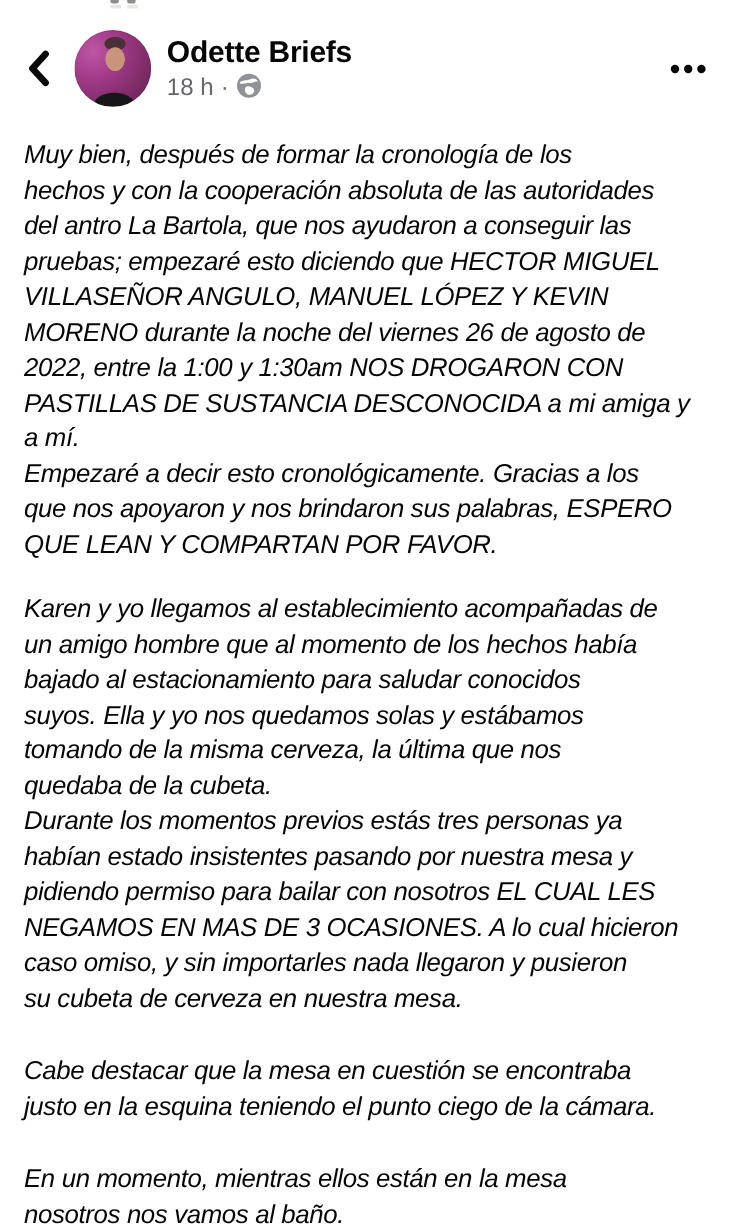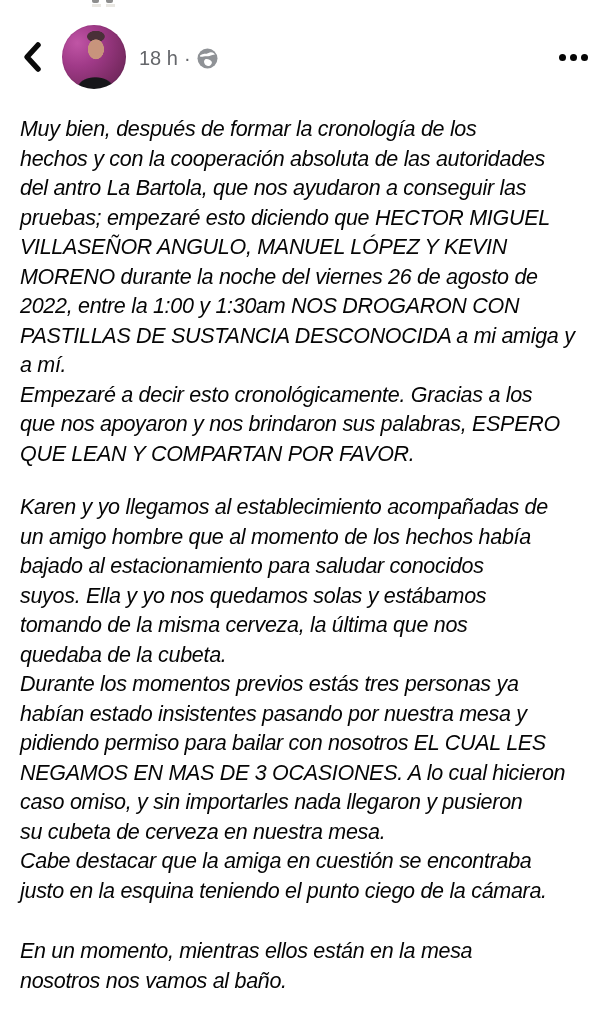--- a/index.html
+++ b/index.html
@@ -30,41 +30,41 @@
       radial-gradient(ellipse 13px 16px at 53% 38%, #c8947c 0 60%, rgba(200,148,124,0) 64%),
       radial-gradient(ellipse 14px 9px at 53% 18%, #4a3038 0 60%, rgba(74,48,56,0) 66%),
       radial-gradient(ellipse 26px 15px at 52% 97%, #17171a 0 62%, rgba(23,23,26,0) 68%),
       radial-gradient(circle at 24% 28%, #c055a5 0%, #a03a88 35%, #7d2c66 70%, #5f2150 100%);
     box-shadow:inset 0 0 0 1px rgba(0,0,0,.06);
   }
   .meta{margin-left:13px;min-width:0;}
   .name{
     font-size:25px;font-weight:700;color:#050505;line-height:30px;letter-spacing:-.2px;cursor:pointer;
   }
-  .subline{display:flex;align-items:center;margin-top:2px;color:#65676b;font-size:20px;line-height:24px;}
+  .subline{display:flex;margin-top:2px;color:#65676b;font-size:20px;line-height:24px;}
   .subline .sep{margin:0 6px;color:#65676b;}
   .globe-wrap{display:inline-flex;width:21px;height:21px;}
   .more-btn{
     background:none;border:none;padding:6px 2px;margin-left:auto;cursor:pointer;
     display:flex;align-items:center;
   }
   .dots{display:flex;gap:4px;}
   .dots i{width:7px;height:7px;border-radius:50%;background:#050505;display:block;}
 
   
   main{
     position:absolute;top:97px;left:0;right:0;bottom:0;
     padding:18px 10px 0 20px;box-sizing:border-box;overflow:hidden;
   }
   .para{
     margin:0;white-space:pre-line;
     font-size:21.5px;line-height:29.5px;letter-spacing:-.3px;color:#050505;font-style:italic;
   }
   .para.pa{margin-bottom:24px;}
-  .para.pb{}
+  .para.pb{margin-bottom:31px;}
   .para.pc{margin-bottom:31px;}
   .para.pd{margin-bottom:0;}
 </style>
 </head>
 <body>
 
 <div class="screen">
 
   <div class="top-fragment">
       <i></i>
@@ -76,20 +76,21 @@
       <span style="display:flex;">
         <svg width="22" height="32" viewBox="0 0 22 32" fill="none">
           <polyline points="16,4 5,16 16,28" stroke="#0a0a0a" stroke-width="5.5" stroke-linecap="round" stroke-linejoin="round"></polyline>
         </svg>
       </span>
     </button>
 
     <div class="avatar" title=""></div>
 
     <div class="meta">
+      <div class="name">Odette Briefs</div>
       <div class="subline">
         <span>18 h</span>
         <span class="sep">·</span>
         <span class="globe-wrap">
           <svg width="21" height="21" viewBox="0 0 21 21">
             <circle cx="10.5" cy="10.5" r="10" fill="#8f9296"></circle>
             <path d="M3.2 7.2 C6 5.2 9 6.4 11.5 5.0 C13.5 3.9 15.5 4.3 17.2 5.6 L17.8 7.0 C15.2 6.2 13.2 8.6 10.4 8.2 C7.4 7.8 5.2 9.4 3.0 8.6 Z" fill="#ffffff"></path>
             <path d="M8.2 11.2 C10.6 10.4 13.2 11.6 14.6 13.4 C15.4 14.5 14.6 16.4 13.2 17.4 C11.0 18.6 8.6 17.8 7.6 15.8 C6.8 14.2 6.8 12.2 8.2 11.2 Z" fill="#ffffff"></path>
           </svg>
         </span>
@@ -123,19 +124,19 @@
 bajado al estacionamiento para saludar conocidos
 suyos. Ella y yo nos quedamos solas y estábamos
 tomando de la misma cerveza, la última que nos
 quedaba de la cubeta.
 Durante los momentos previos estás tres personas ya
 habían estado insistentes pasando por nuestra mesa y
 pidiendo permiso para bailar con nosotros EL CUAL LES
 NEGAMOS EN MAS DE 3 OCASIONES. A lo cual hicieron
 caso omiso, y sin importarles nada llegaron y pusieron
 su cubeta de cerveza en nuestra mesa.</p>
-    <p class="para pc">Cabe destacar que la amiga en cuestión se encontraba
+    <p class="para pc">Cabe destacar que la mesa en cuestión se encontraba
 justo en la esquina teniendo el punto ciego de la cámara.</p>
     <p class="para pd">En un momento, mientras ellos están en la mesa
 nosotros nos vamos al baño.</p>
   </main>
 
 </div>
 
 </body></html>

